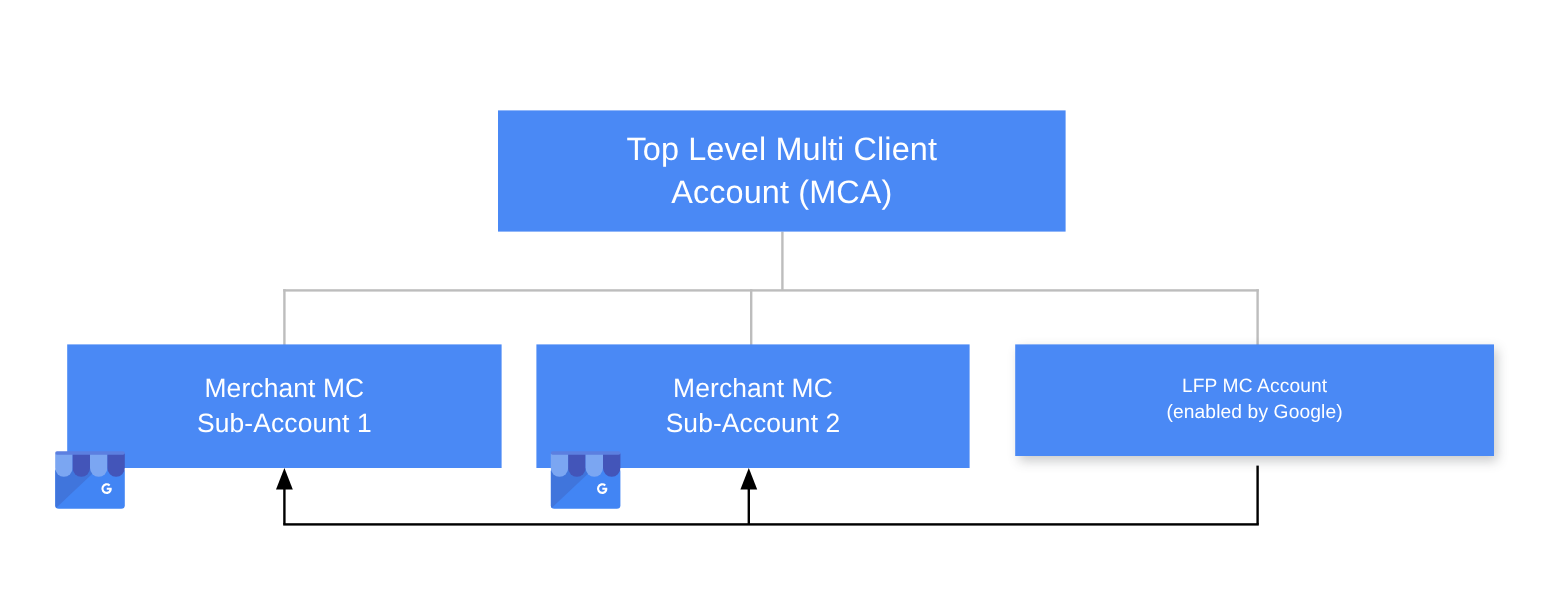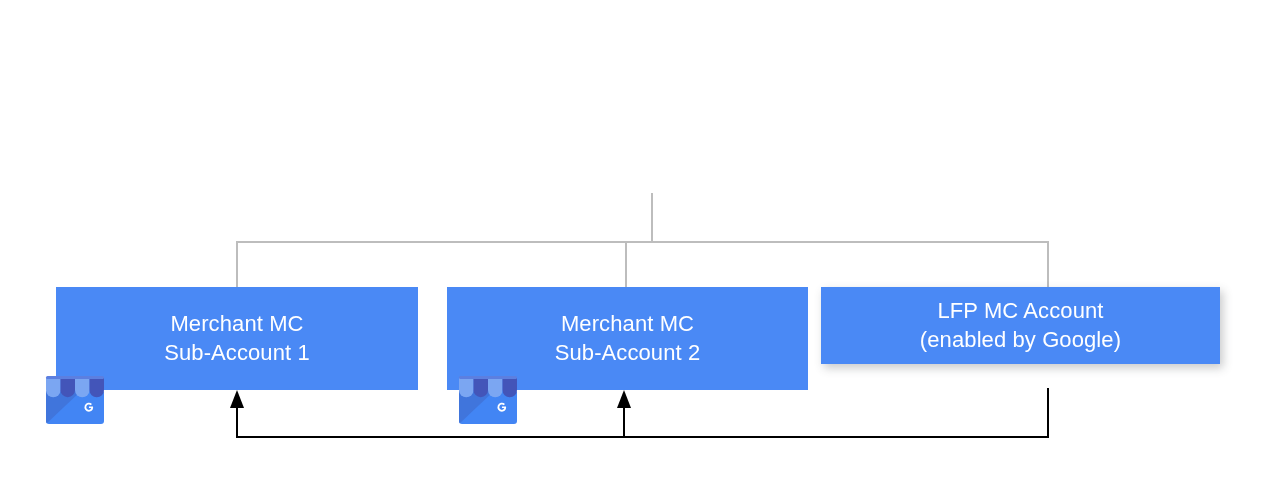--- a/index.html
+++ b/index.html
@@ -52,25 +52,25 @@
     font-size: 22px;
   }
   #node-sub2 {
     left: 447px;
     top: 287px;
     width: 361px;
     height: 103px;
     font-size: 22px;
   }
   #node-lfp {
-    left: 821px;
+    left: 846px;
     top: 287px;
     width: 399px;
-    height: 77px;
-    font-size: 22px;
+    height: 93px;
+    font-size: 16px;
     box-shadow: 3px 4px 9px rgba(60, 64, 67, 0.28);
   }
 
   
   .grey-line {
     position: absolute;
     background: #bdbdbd;
   }
   .v-line { width: 2px; }
   .h-line { height: 2px; }
@@ -122,20 +122,24 @@
   <div class="grey-line v-line" id="drop-mid"></div>
   <div class="grey-line v-line" id="drop-right"></div>
 
   <div class="black-line" id="fb-bus"></div>
   <div class="black-line" id="fb-riser-right"></div>
   <div class="black-line" id="fb-riser-1"></div>
   <div class="black-line" id="fb-riser-2"></div>
   <div class="arrowhead" id="arrow-1"></div>
   <div class="arrowhead" id="arrow-2"></div>
 
+  <div class="node" id="node-root">
+    <span class="label">Top Level Multi Client
+Account (MCA)</span>
+  </div>
 
   <div class="node" id="node-sub1">
     <span class="label">Merchant MC
 Sub-Account 1</span>
   </div>
 
   <div class="node" id="node-sub2">
     <span class="label">Merchant MC
 Sub-Account 2</span>
   </div>

